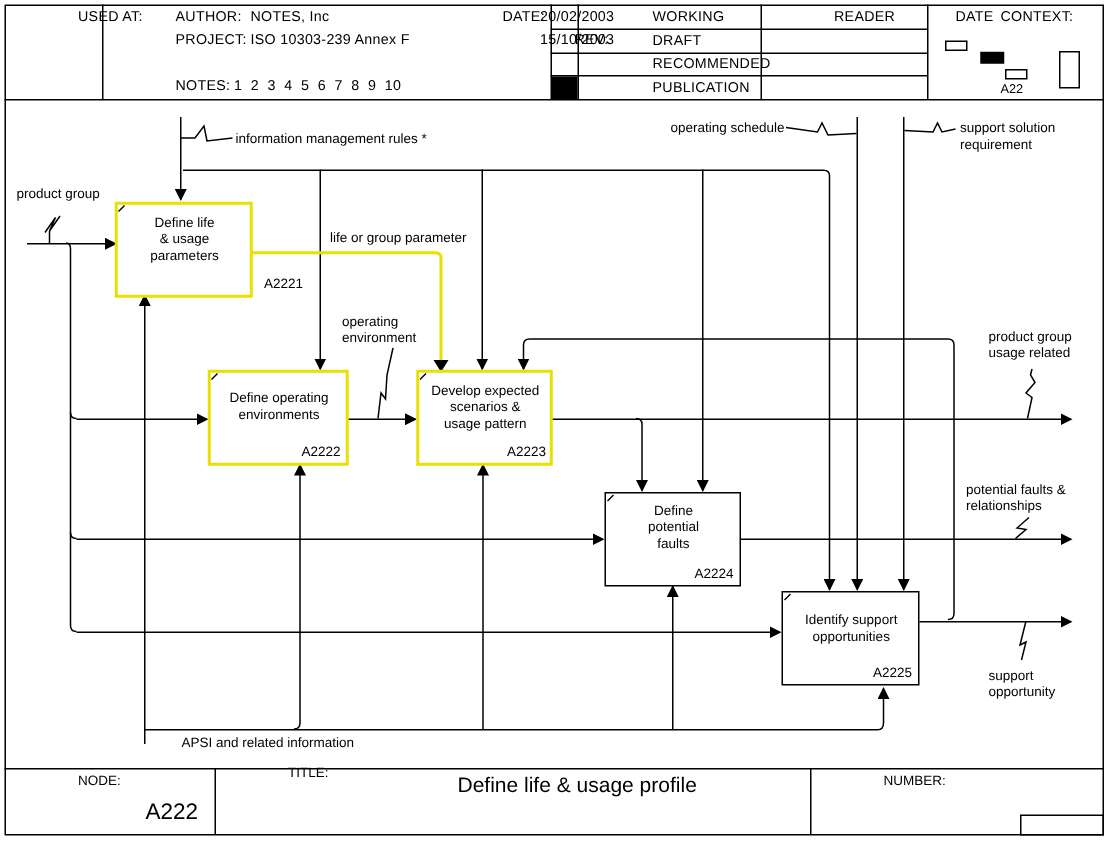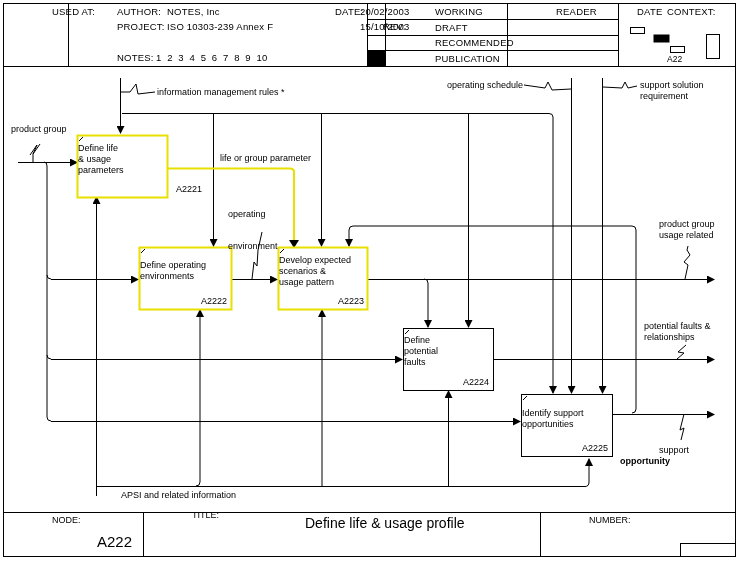--- a/index.html
+++ b/index.html
@@ -1,21 +1,21 @@
 <!DOCTYPE html>
 <html><head>
 <meta charset="utf-8">
 <style>
   html,body{margin:0;padding:0;background:#fff;}
   body{width:742px;height:567px;position:relative;overflow:hidden;font-family:"Liberation Sans",sans-serif;color:#000;}
   .abs{position:absolute;margin-left:45px;}
   .t{font-size:9px;line-height:11px;white-space:nowrap;}
   .hdr{font-size:9.5px;letter-spacing:0.2px;}
   svg{position:absolute;left:0;top:0;}
-  .box-label{position:absolute;font-size:9px;line-height:11px;}
+  .box-label{position:absolute;text-align:center;font-size:9px;line-height:11px;}
   .node-num{position:absolute;font-size:9px;}
   .arrow-label{position:absolute;font-size:9px;line-height:11px;white-space:nowrap;}
 </style>
 </head>
 <body>
 
 <svg width="742" height="567">
   <defs>
     <marker id="ah" markerWidth="8" markerHeight="8" refX="7" refY="4" orient="auto" markerUnits="userSpaceOnUse">
       <path d="M0,0 L8,4 L0,8 z" fill="#000"></path>
@@ -177,29 +177,29 @@
 <div class="box-label" style="left:522px;top:408px;width:91px;">
   <div>Identify support</div>
   <div>opportunities</div>
 </div>
 <div class="node-num" style="left:582px;top:443px;">A2225</div>
 
 <div class="arrow-label" style="left:157px;top:87px;">information management rules *</div>
 <div class="arrow-label" style="left:11px;top:124px;">product group</div>
 <div class="arrow-label" style="left:220px;top:153px;">life or group parameter</div>
 <div class="arrow-label" style="left:228px;top:209px;">operating</div>
-<div class="arrow-label" style="left:228px;top:220px;margin-top:21px;">environment</div>
+<div class="arrow-label" style="left:228px;top:220px;">environment</div>
 <div class="arrow-label" style="left:447px;top:80px;">operating schedule</div>
 <div class="arrow-label" style="left:640px;top:80px;">support solution</div>
 <div class="arrow-label" style="left:640px;top:91px;">requirement</div>
 <div class="arrow-label" style="left:659px;top:219px;">product group</div>
 <div class="arrow-label" style="left:659px;top:230px;">usage related</div>
 <div class="arrow-label" style="left:644px;top:321px;">potential faults &amp;</div>
 <div class="arrow-label" style="left:644px;top:332px;">relationships</div>
 <div class="arrow-label" style="left:659px;top:445px;">support</div>
-<div class="arrow-label" style="left:620px;top:456px;font-weight:bold;">opportunity</div>
+<div class="arrow-label" style="left:659px;top:456px;">opportunity</div>
 <div class="arrow-label" style="left:121px;top:490px;">APSI and related information</div>
 
 <div class="abs t" style="left:7px;top:515px;">NODE:</div>
 <div class="abs" style="left:52px;top:533px;font-size:15px;">A222</div>
 <div class="abs t" style="left:147px;top:510px;">TITLE:</div>
 <div class="abs" style="left:260px;top:515px;font-size:14px;">Define life &amp; usage profile</div>
 <div class="abs t" style="left:544px;top:515px;">NUMBER:</div>
 
 </body></html>

